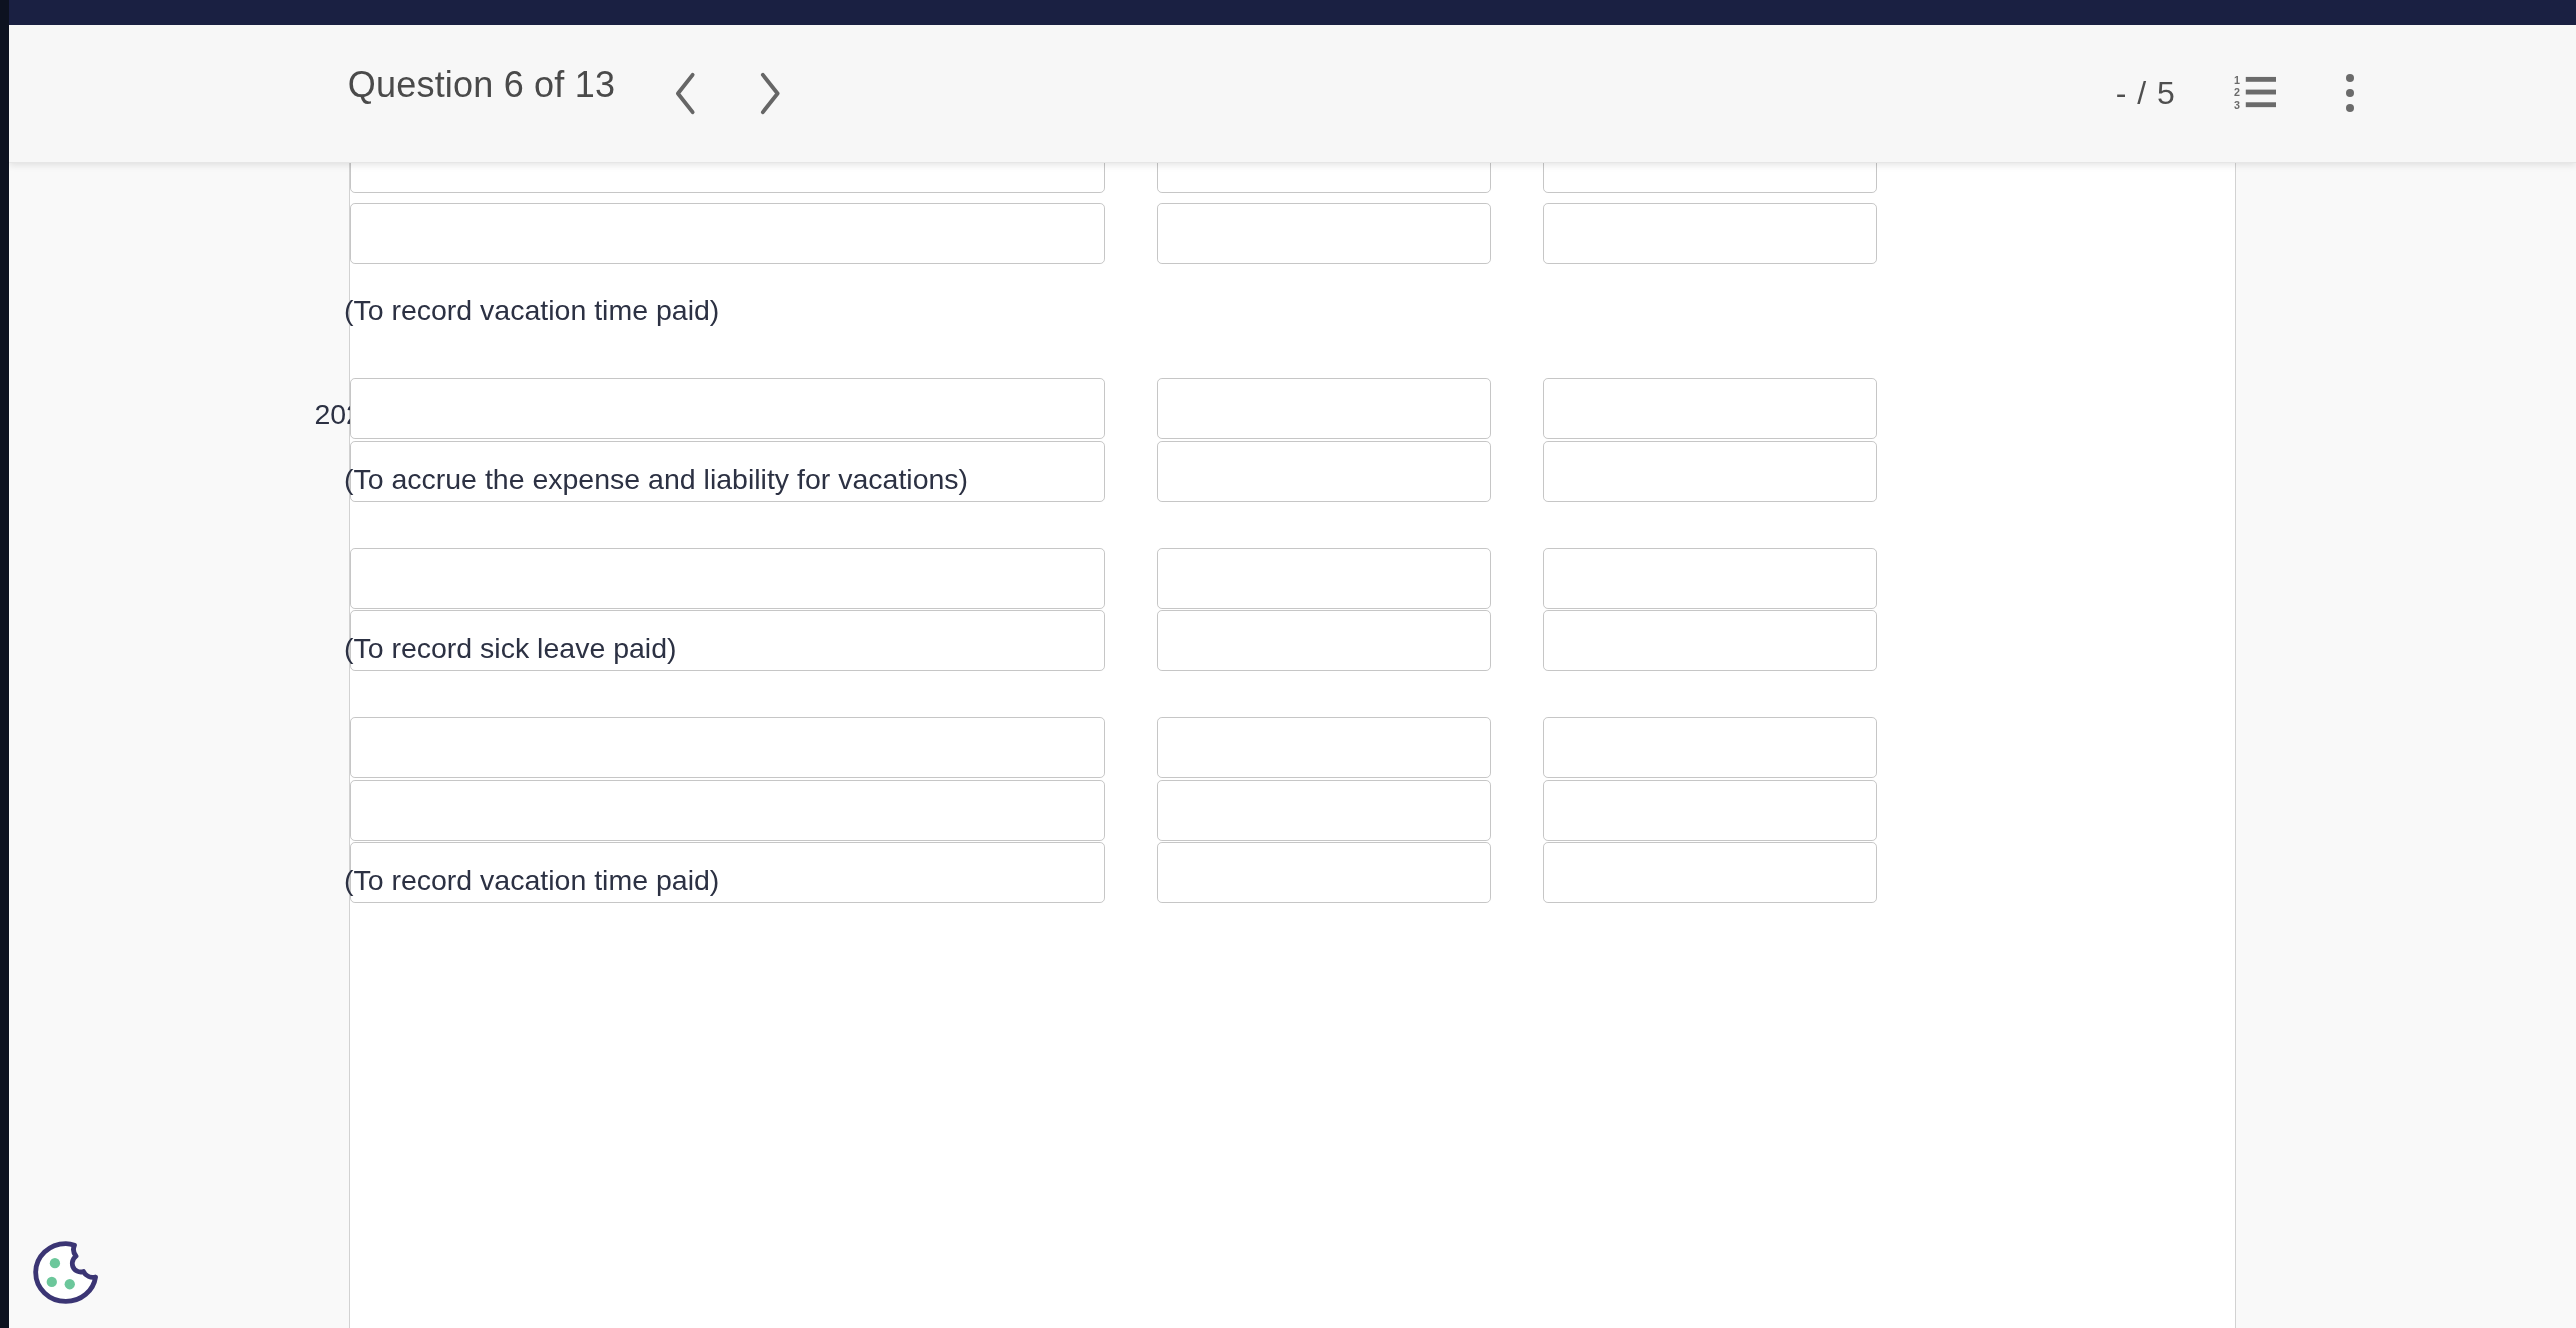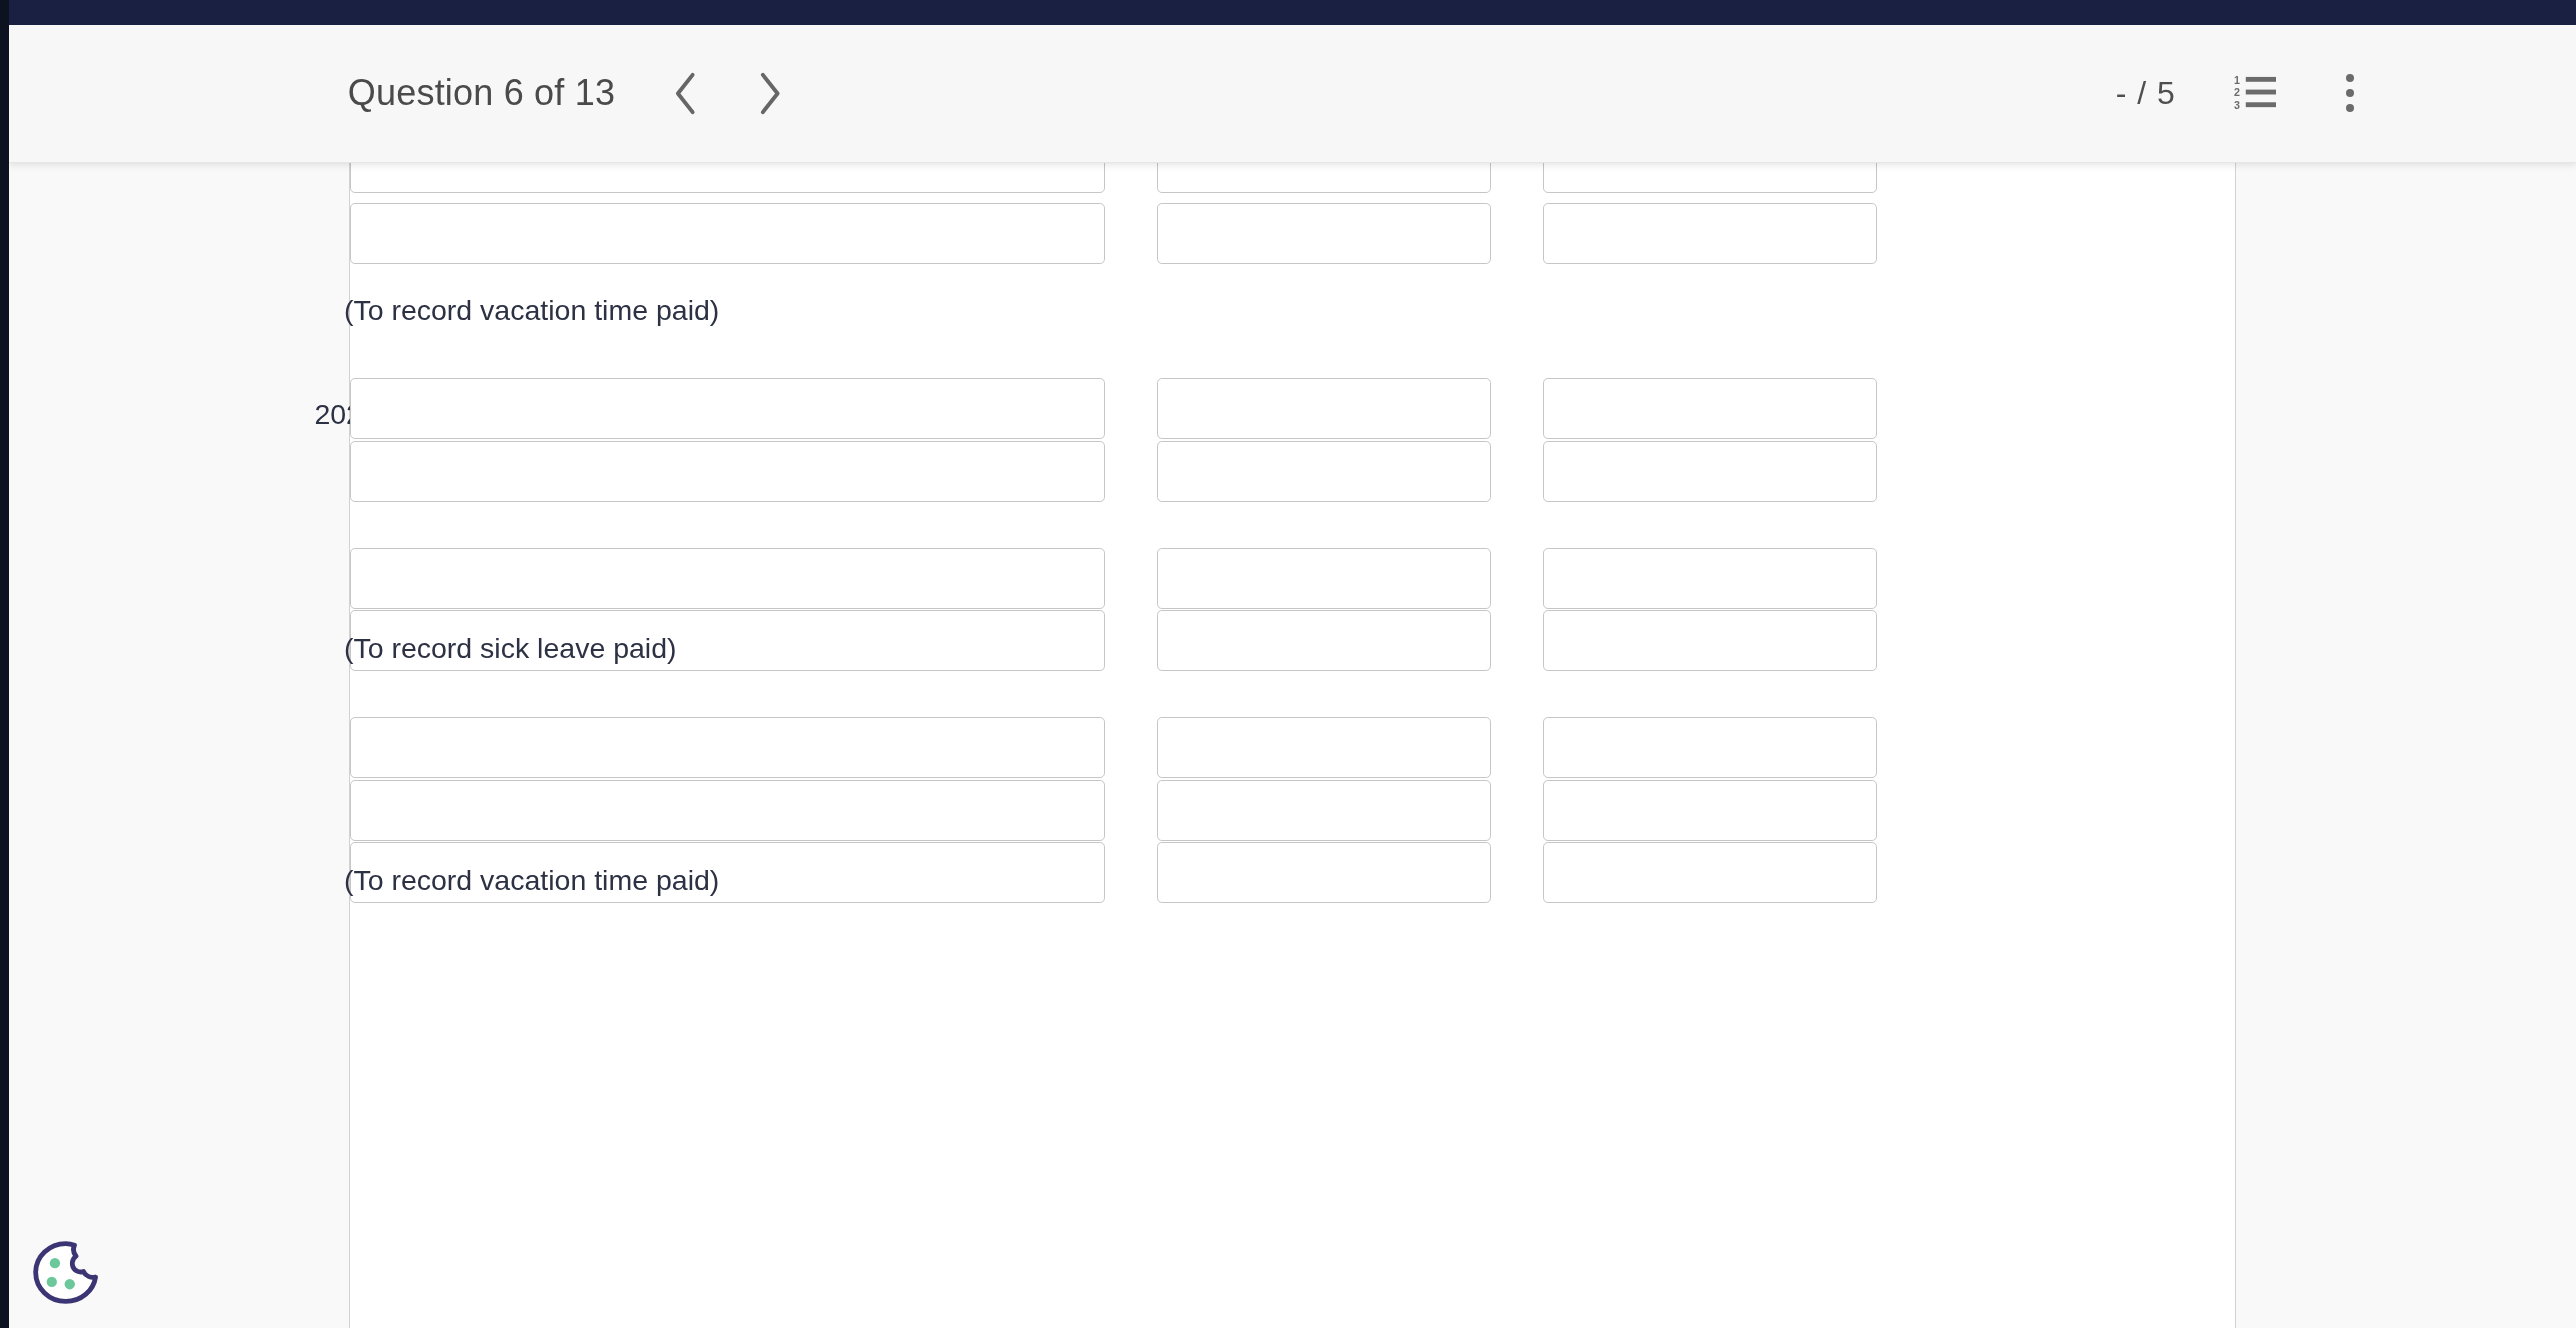--- a/index.html
+++ b/index.html
@@ -45,21 +45,21 @@
     background: #f7f7f7;
     border-bottom: 1px solid #e6e6e6;
     box-shadow: 0 2.9px 6.9px rgba(0,0,0,0.10);
     display: flex;
     align-items: center;
     z-index: 40;
   }
 
   .toolbar-left {
     display: flex;
-    align-items: center;
+    align-items: flex-start;
     margin-left: 339px;
   }
 
   .question-title {
     font-size: 36px;
     color: #4a4a4a;
     font-weight: 400;
     letter-spacing: 0.2px;
     white-space: nowrap;
   }
@@ -262,20 +262,21 @@
         <input class="cell-input c2 col2" placeholder="" style="">
         <input class="cell-input c3 col3" placeholder="" style="">
       </div>
 
       <div class="je-row" style="left:0px; top:279px;">
         <input class="cell-input c1" placeholder="" style="">
         <input class="cell-input c2 col2" placeholder="" style="">
         <input class="cell-input c3 col3" placeholder="" style="">
       </div>
 
+      <div class="caption" style="left:-5.9px; top:301px;">(To accrue the expense and liability for vacations)</div>
 
       <div class="je-row" style="left:0px; top:386px;">
         <input class="cell-input c1" placeholder="" style="">
         <input class="cell-input c2 col2" placeholder="" style="">
         <input class="cell-input c3 col3" placeholder="" style="">
       </div>
 
       <div class="je-row" style="left:0px; top:448px;">
         <input class="cell-input c1" placeholder="" style="">
         <input class="cell-input c2 col2" placeholder="" style="">

